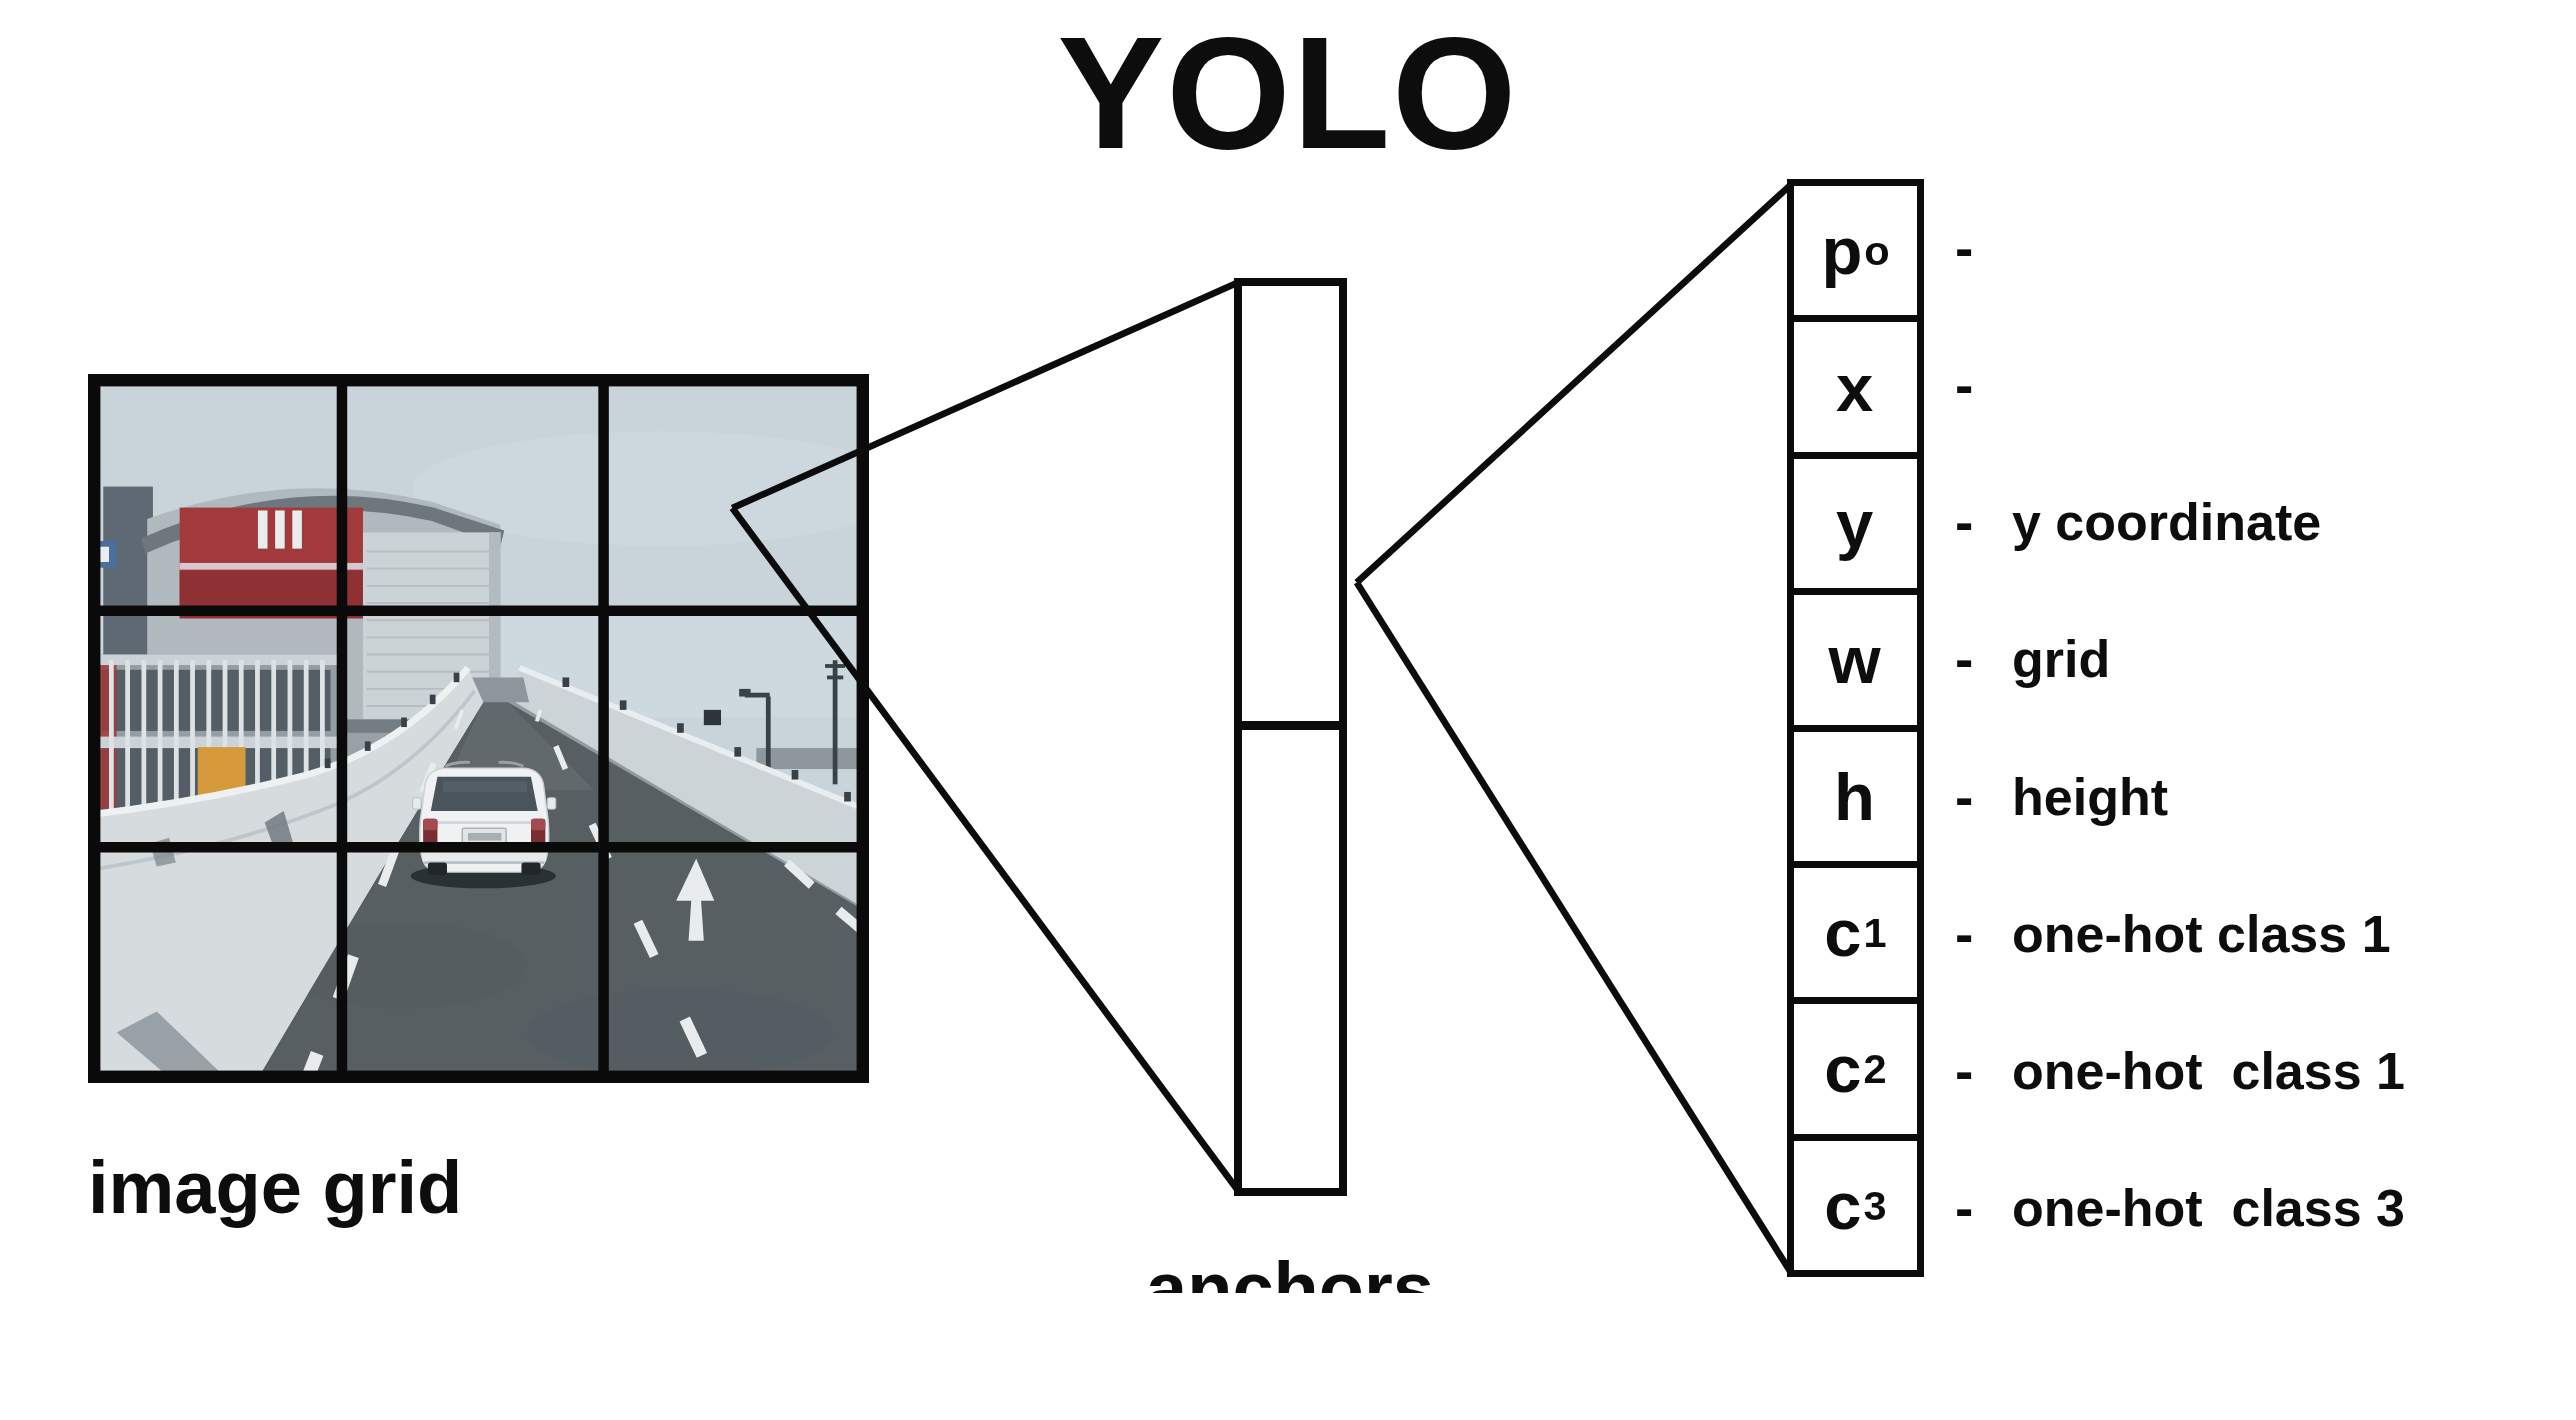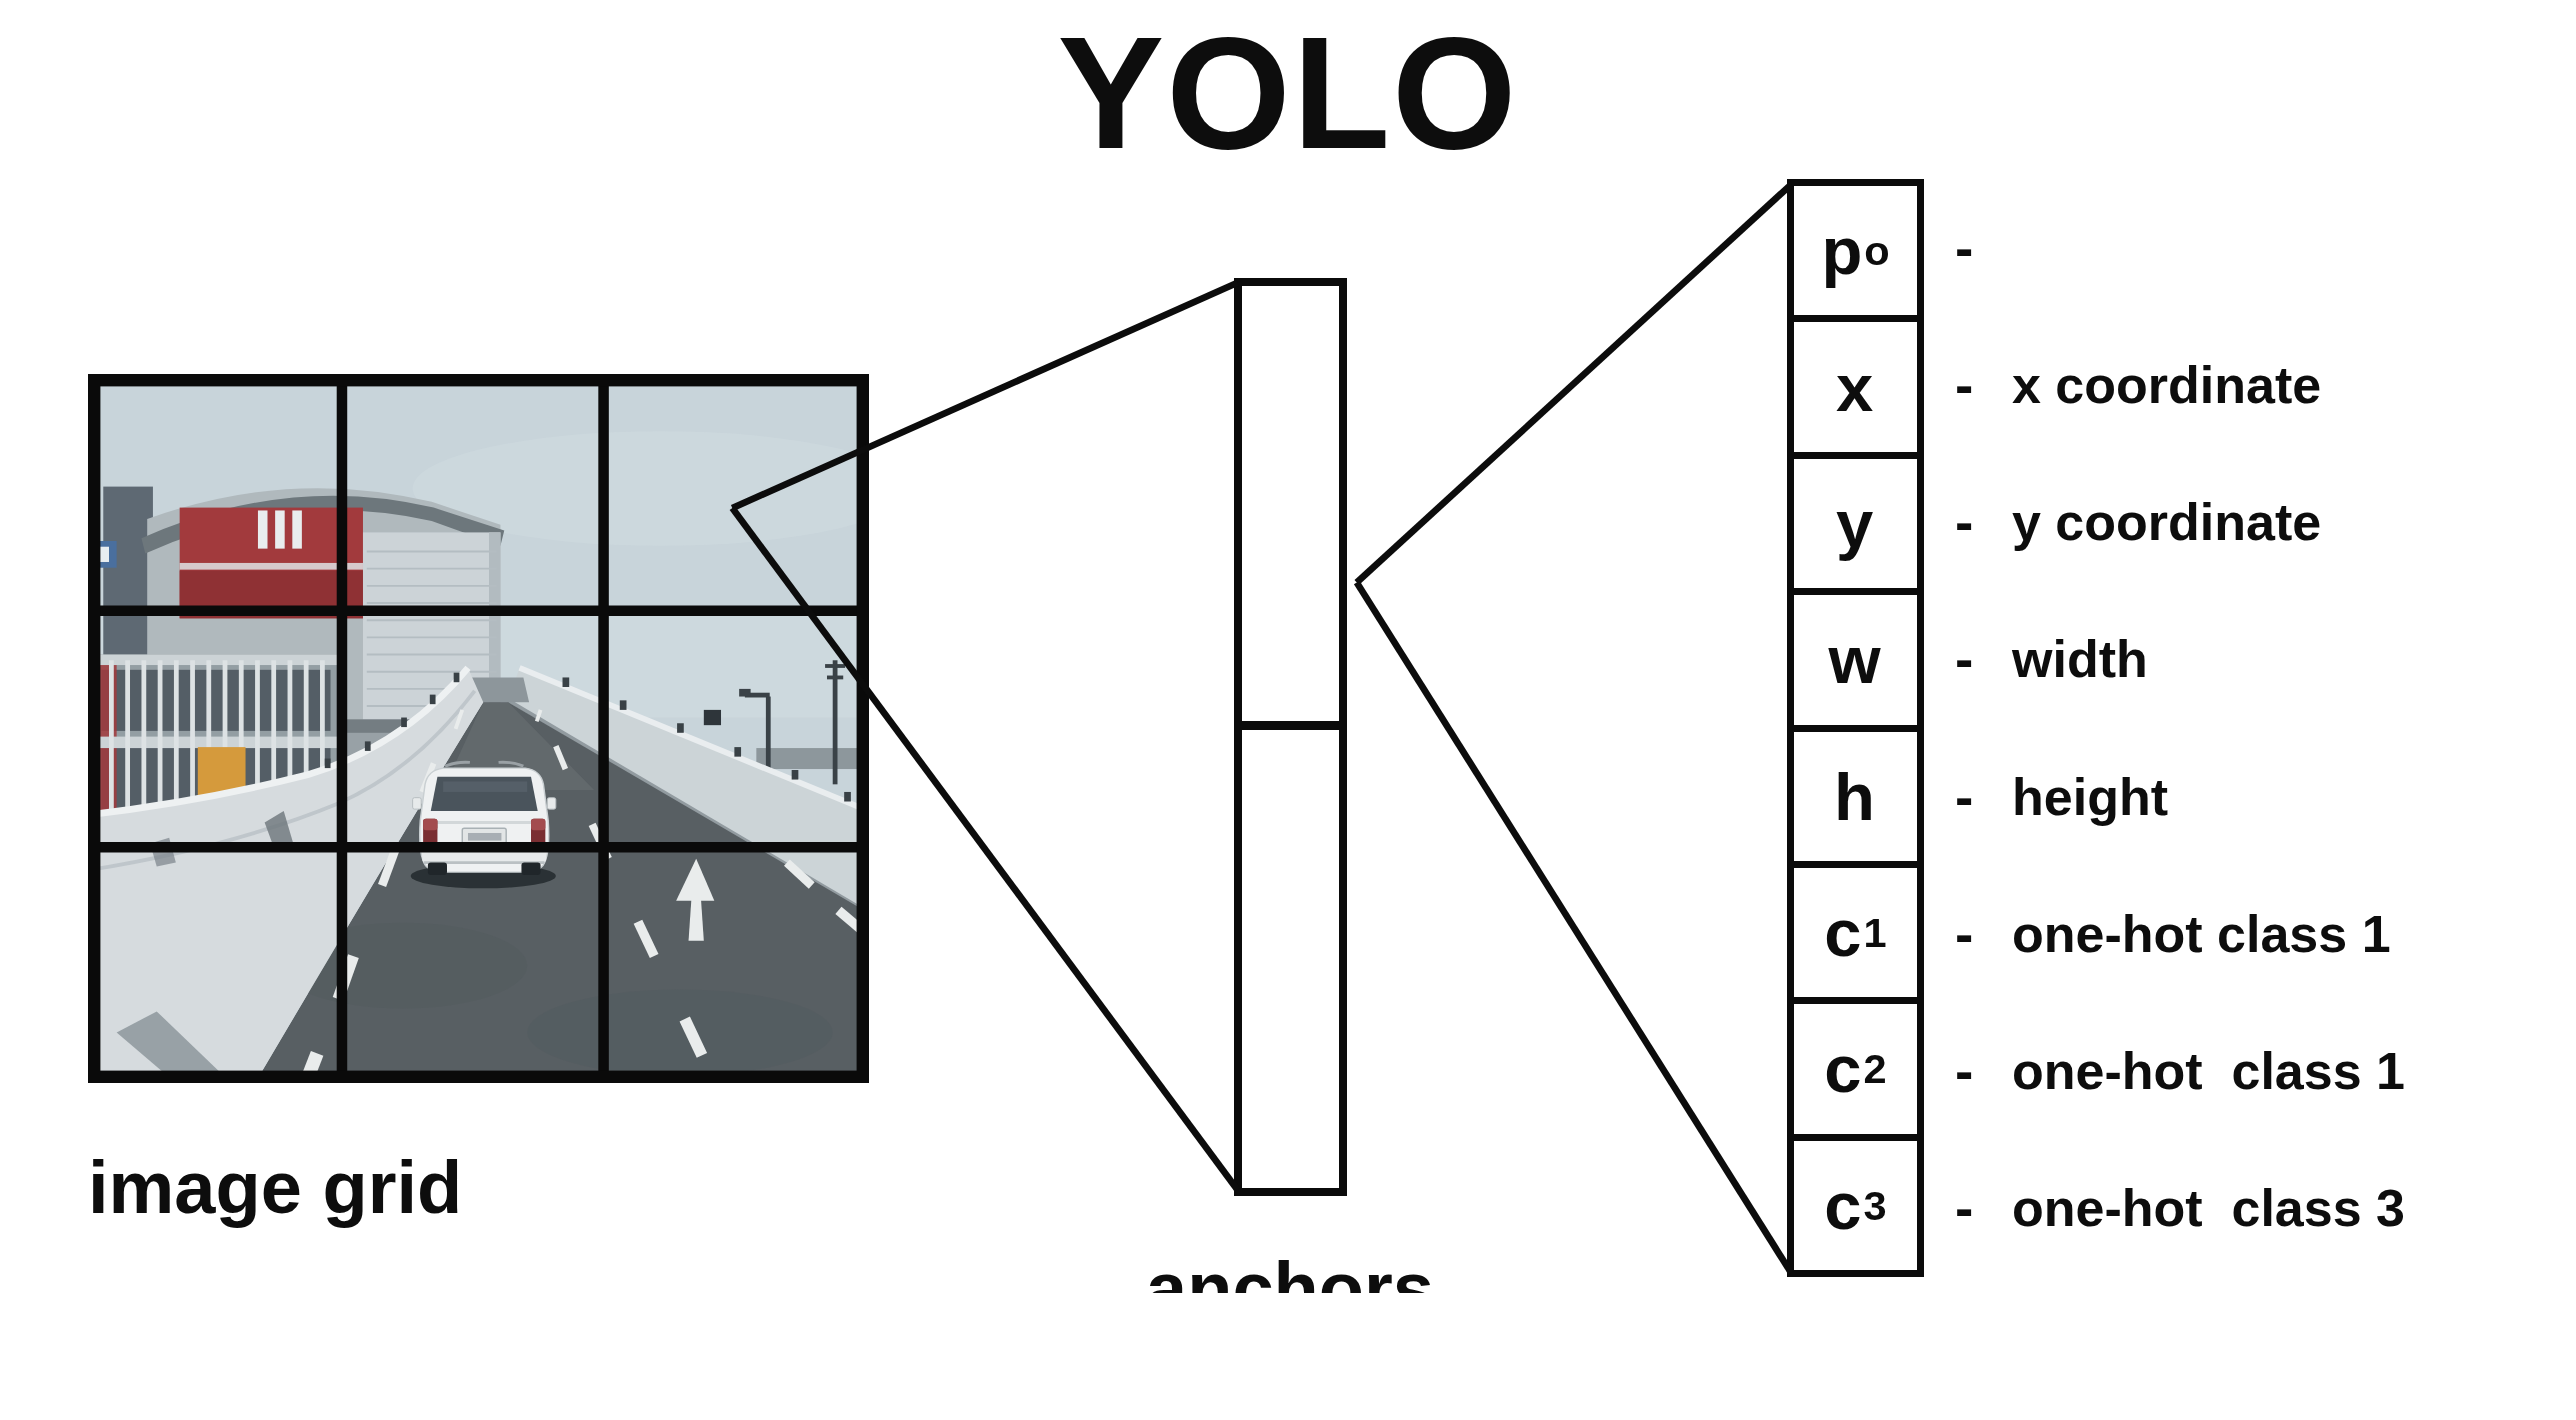--- a/index.html
+++ b/index.html
@@ -265,29 +265,28 @@
         <span class="cell-sub">3</span>
       </div>
   </div>
 
   <div class="legend">
     <div class="legend-row">
         <span class="legend-dash">-</span>
       </div>
     <div class="legend-row">
         <span class="legend-dash">-</span>
-        <span class="legend-text">x coordinate</span>
       </div>
     <div class="legend-row">
         <span class="legend-dash">-</span>
         <span class="legend-text">y coordinate</span>
       </div>
     <div class="legend-row">
         <span class="legend-dash">-</span>
-        <span class="legend-text">width</span>
+        <span class="legend-text">grid</span>
       </div>
     <div class="legend-row">
         <span class="legend-dash">-</span>
         <span class="legend-text">height</span>
       </div>
     <div class="legend-row">
         <span class="legend-dash">-</span>
         <span class="legend-text">one-hot class 1</span>
       </div>
     <div class="legend-row">

